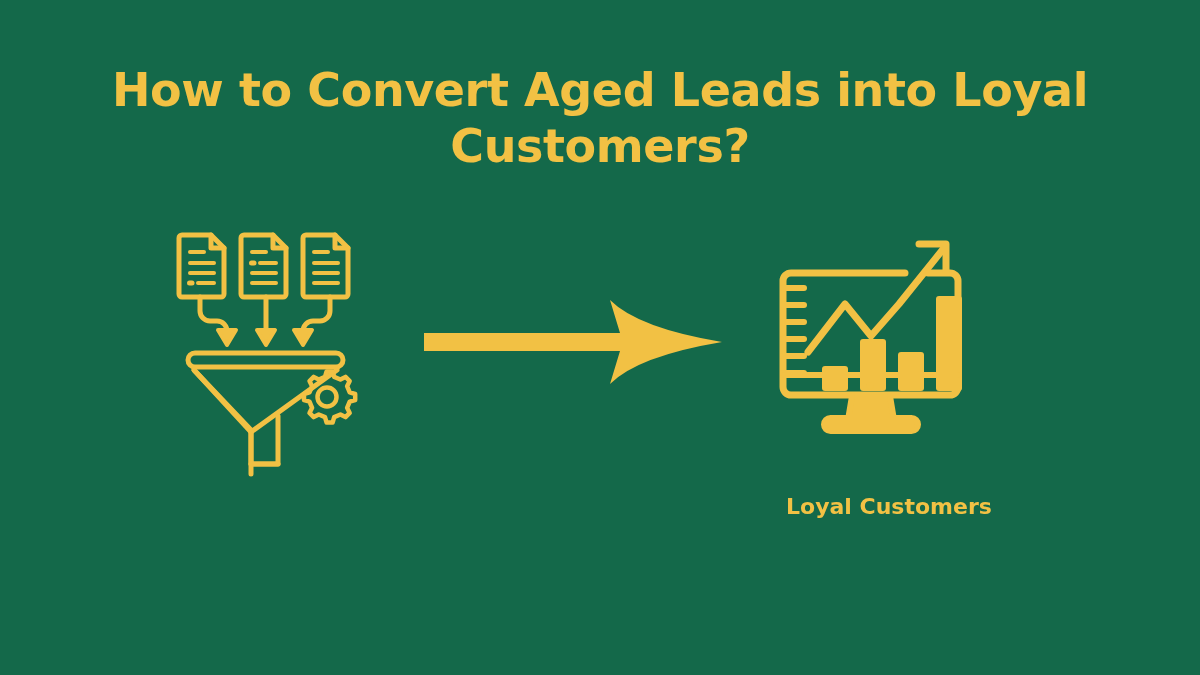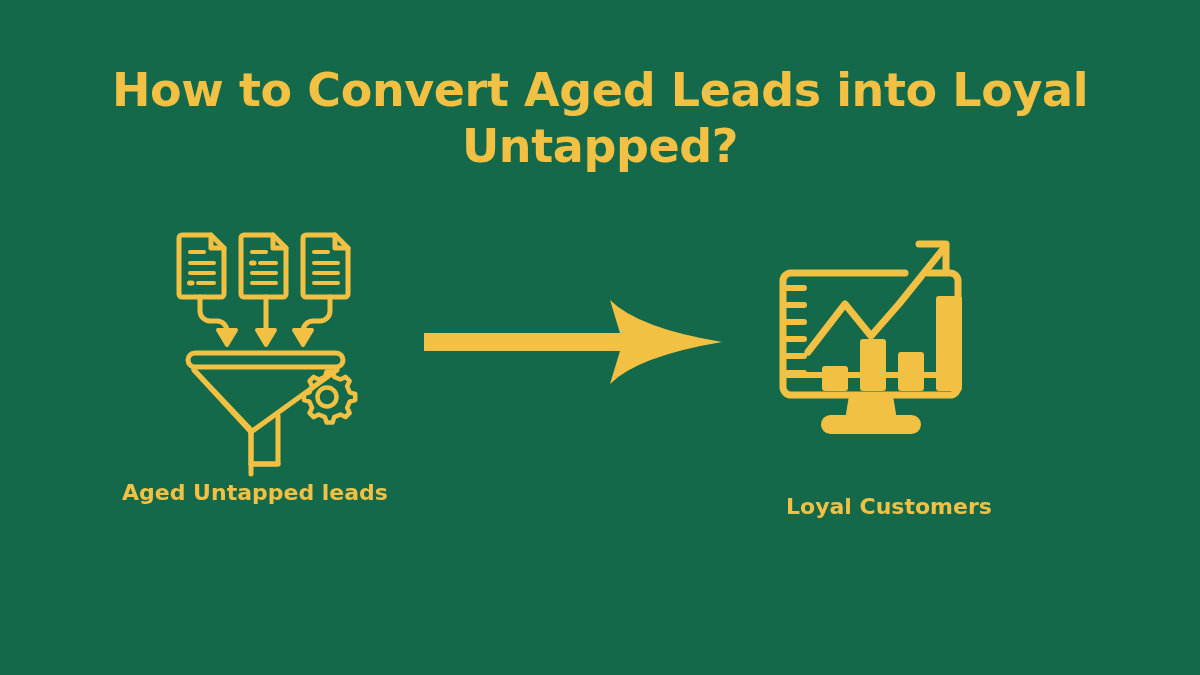--- a/index.html
+++ b/index.html
@@ -82,21 +82,21 @@
   .caption-left  { left: 122px; top: 478px; }
   .caption-right { left: 786px; top: 492px; text-align: center; }
 </style>
 </head>
 <body>
 
 <div id="slide">
 
   <div class="title-block">
     <span class="title-line">How to Convert Aged Leads into Loyal</span>
-    <span class="title-line">Untapped?</span>
+    <span class="title-line">Customers?</span>
   </div>
 
   <div class="icon-left">
     <svg viewBox="0 0 200 222" xmlns="http://www.w3.org/2000/svg" fill="none" stroke="#f2c144" stroke-width="5" stroke-linecap="round" stroke-linejoin="round">
 
       <g>
         <path d="M14 13 h29 l13 13 v46 a3 3 0 0 1 -3 3 h-39 a3 3 0 0 1 -3 -3 v-56 a3 3 0 0 1 3 -3 z"></path>
         <path d="M43 13 v13 h13"></path>
         <path d="M22 30 h14" stroke-width="4"></path>
         <path d="M22 41 h24" stroke-width="4"></path>
@@ -188,17 +188,16 @@
       <path d="M141 18 H168 V45" stroke-width="7"></path>
 
       <path d="M7 149 H179" stroke-width="6"></path>
       <circle cx="92" cy="160" r="3.4" fill="#f2c144" stroke="none"></circle>
 
       <path d="M74 170 l-4 24 h46 l-4 -24" fill="#f2c144" stroke="#f2c144" stroke-width="6"></path>
       <rect x="46" y="192" width="94" height="13" rx="6.5" fill="#f2c144" stroke="#f2c144" stroke-width="6"></rect>
     </svg>
   </div>
 
-  <div class="caption caption-left">Aged Untapped leads</div>
 
   <div class="caption caption-right">Loyal Customers</div>
 
 </div>
 
 </body></html>

